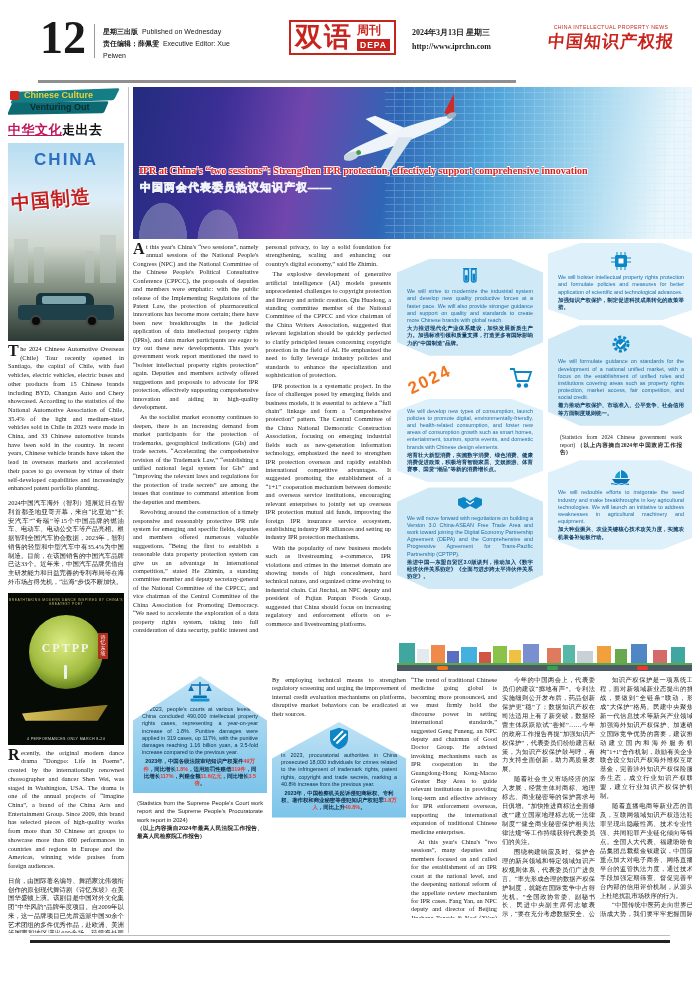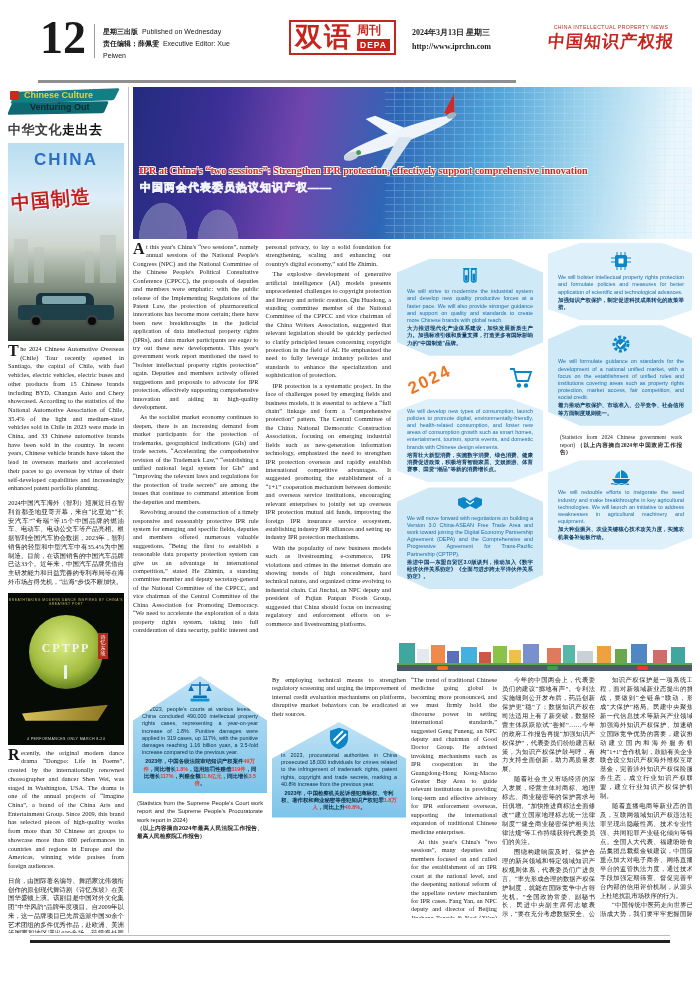--- a/index.html
+++ b/index.html
@@ -28,21 +28,21 @@
   .vdiv{width:1px;background:#c2c2c2;margin:0 4px;}
   
   .sidebar{width:116px;flex:none;overflow:hidden;}
   .culture-banner{position:relative;height:30px;margin-top:2px;}
   .brush1{position:absolute;left:6px;top:1px;width:102px;height:12px;background:#157e84;transform:skewX(-28deg) rotate(-2deg);border-radius:2px;}
   .brush2{position:absolute;left:2px;top:13px;width:96px;height:12px;background:#0d6a73;transform:skewX(-24deg) rotate(-1deg);border-radius:2px;}
   .seal{position:absolute;left:2px;top:2px;width:9px;height:9px;background:#d0281e;border-radius:1px;}
   .cb1{position:absolute;left:16px;top:1px;font-family:"Liberation Sans",sans-serif;font-weight:bold;font-size:9px;color:#e8d23a;}
   .cb2{position:absolute;left:22px;top:13px;font-family:"Liberation Sans",sans-serif;font-weight:bold;font-size:9px;color:#0b2b30;}
   .banner-cn{font-size:13px;font-weight:900;margin:2px 0 4px;letter-spacing:.5px;}
-  .banner-cn .red{color:#404040;} .banner-cn .blk{color:#111;}
+  .banner-cn .red{color:#be185d;text-decoration:underline;} .banner-cn .blk{color:#111;}
   .poster-car{height:198px;position:relative;overflow:hidden;
       background:linear-gradient(#b7ddf0 0%,#ddeef8 28%,#cfd6cd 52%,#93a090 68%,#55645b 86%,#2e3a34 100%);}
   .china-t{position:absolute;top:7px;width:100%;text-align:center;color:#2a6fc0;font-weight:900;
       font-family:"Liberation Sans",sans-serif;font-size:17px;letter-spacing:2px;}
   .mfg{position:absolute;top:44px;left:3px;font-weight:900;font-size:19px;color:#c41e1e;
       text-shadow:1px 1px 0 #fff;transform:rotate(-5deg);letter-spacing:1px;}
   .bldg{position:absolute;opacity:.55;background:#b9c4bd;}
   .car{position:absolute;left:10px;bottom:14px;width:96px;height:34px;}
   .car-cabin{position:absolute;left:18px;top:0;width:58px;height:16px;background:#17333c;border-radius:5px 7px 2px 2px;}
   .car-win{position:absolute;left:24px;top:3px;width:44px;height:8px;background:#7fa6ad;border-radius:2px;}

